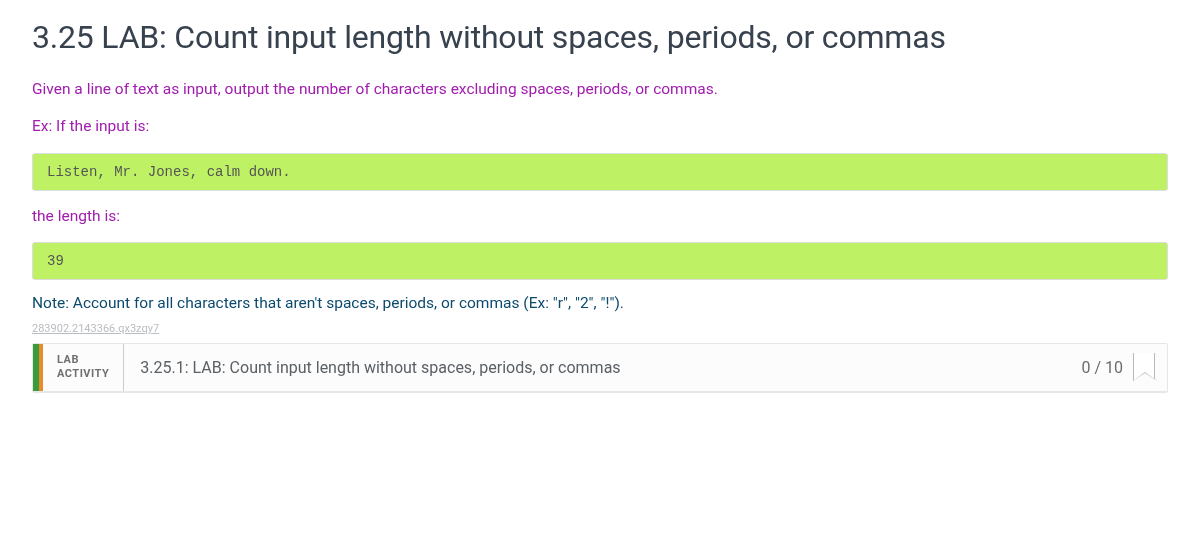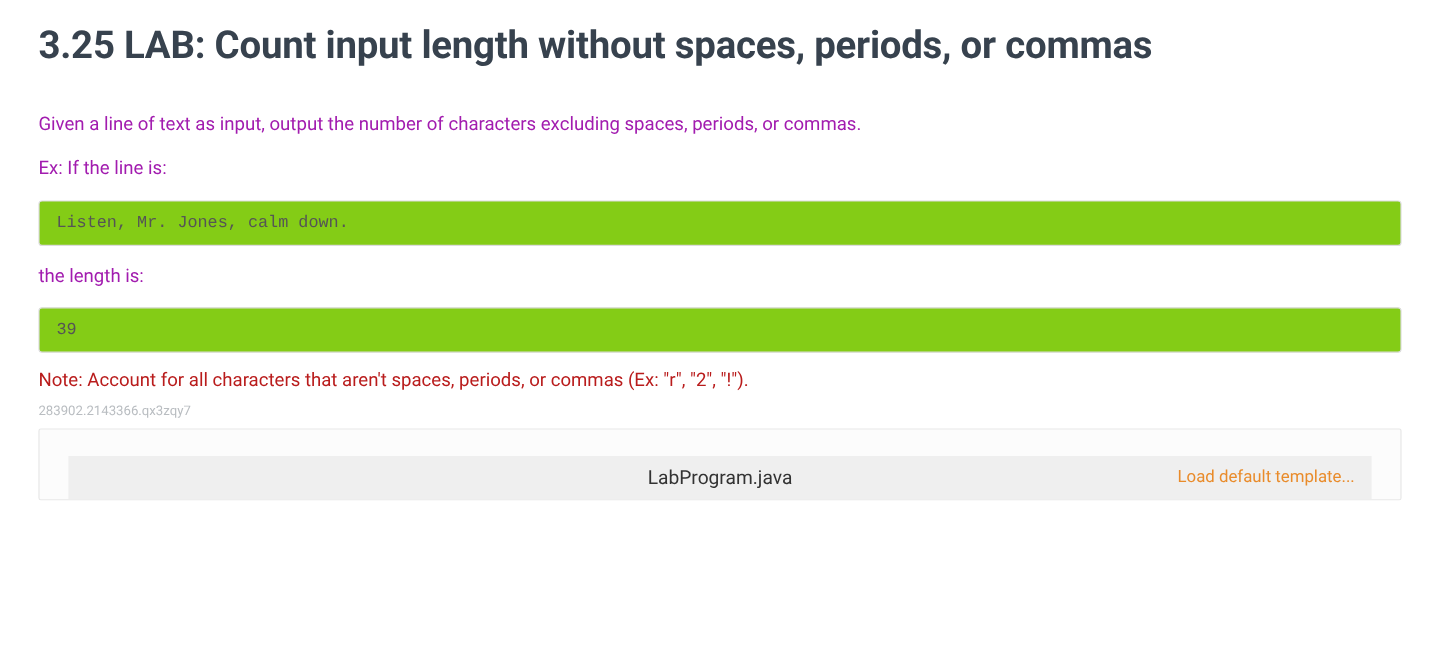--- a/index.html
+++ b/index.html
@@ -5,51 +5,52 @@
   * { box-sizing: border-box; margin: 0; padding: 0; }
   body {
     font-family: -apple-system, BlinkMacSystemFont, "Segoe UI", Roboto, "Helvetica Neue", Arial, sans-serif;
     background: #fff;
     color: #333;
     padding: 18px 32px 0 32px;
     width: 1200px;
   }
   h1 {
     font-size: 32px;
-    font-weight: 700;
+    font-weight: 400;
     color: #37424e;
-    margin-bottom: 36px;
+    margin-bottom: 22px;
     letter-spacing: -0.2px;
   }
   .desc {
     font-size: 15.5px;
     color: #a21caf;
     margin-bottom: 14px;
     line-height: 1.5;
   }
   .codeblock {
-    background: #84cc16;
+    background: #bef264;
     border: 1px solid #dcdcdc;
     border-radius: 3px;
     padding: 10px 14px;
     font-family: "Menlo", "Consolas", "Courier New", monospace;
     font-size: 14px;
     color: #555;
     margin-bottom: 14px;
     white-space: pre;
   }
   .note {
     font-size: 15.5px;
-    color: #b91c1c;
+    color: #0c4a6e;
     margin-bottom: 10px;
   }
   .tiny-id {
     font-size: 11px;
     color: #b9bdc1;
     margin-bottom: 6px;
+    text-decoration: underline;
   }
   .activity-card {
     border: 1px solid #e7e7e7;
     background: #fcfcfc;
     border-radius: 2px;
     margin-top: 8px;
   }
   .activity-header {
     display: flex;
     align-items: stretch;
@@ -149,32 +150,39 @@
     cursor: pointer;
   }
 </style>
 </head>
 <body>
 
 <h1>3.25 LAB: Count input length without spaces, periods, or commas</h1>
 
 <p class="desc">Given a line of text as input, output the number of characters excluding spaces, periods, or commas.</p>
 
-<p class="desc">Ex: If the line is:</p>
+<p class="desc">Ex: If the input is:</p>
 
 <div class="codeblock">Listen, Mr. Jones, calm down.</div>
 
 <p class="desc">the length is:</p>
 
 <div class="codeblock">39</div>
 
 <p class="note">Note: Account for all characters that aren't spaces, periods, or commas (Ex: "r", "2", "!").</p>
 
 <div class="tiny-id">283902.2143366.qx3zqy7</div>
 
 <div class="activity-card">
-  <div class="filebar-wrap">
-    <div class="filebar">
-      <div class="filename">LabProgram.java</div>
-      <div class="load-link">Load default template...</div>
+  <div class="activity-header">
+    <div class="green-left"></div>
+    <div class="orange-left"></div>
+    <div class="lab-label-box">
+      <span class="line">LAB</span>
+      <span class="line">ACTIVITY</span>
+    </div>
+    <div class="activity-title">3.25.1: LAB: Count input length without spaces, periods, or commas</div>
+    <div class="score">
+      <span>0 / 10</span>
+      <div class="score-flag"></div>
     </div>
   </div>
 </div>
 
 </body></html>

